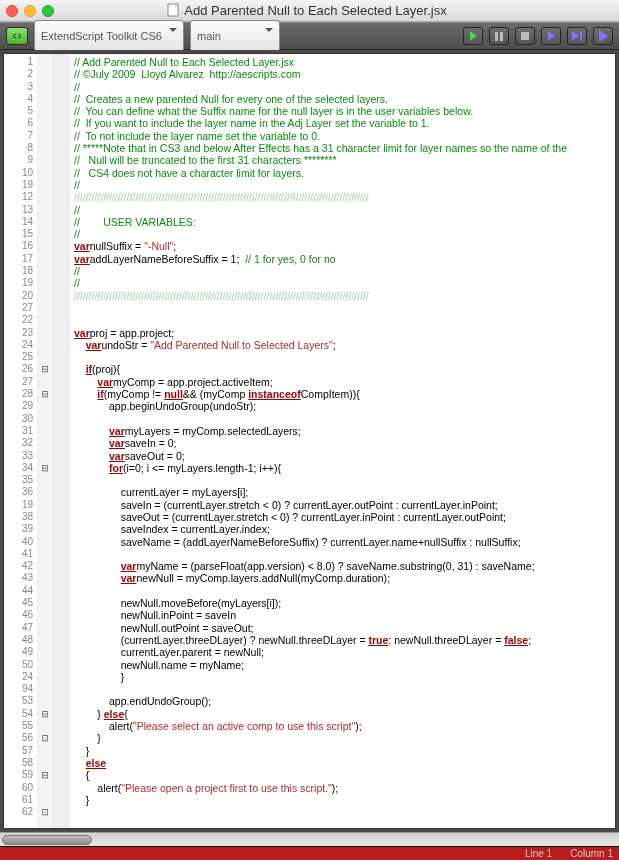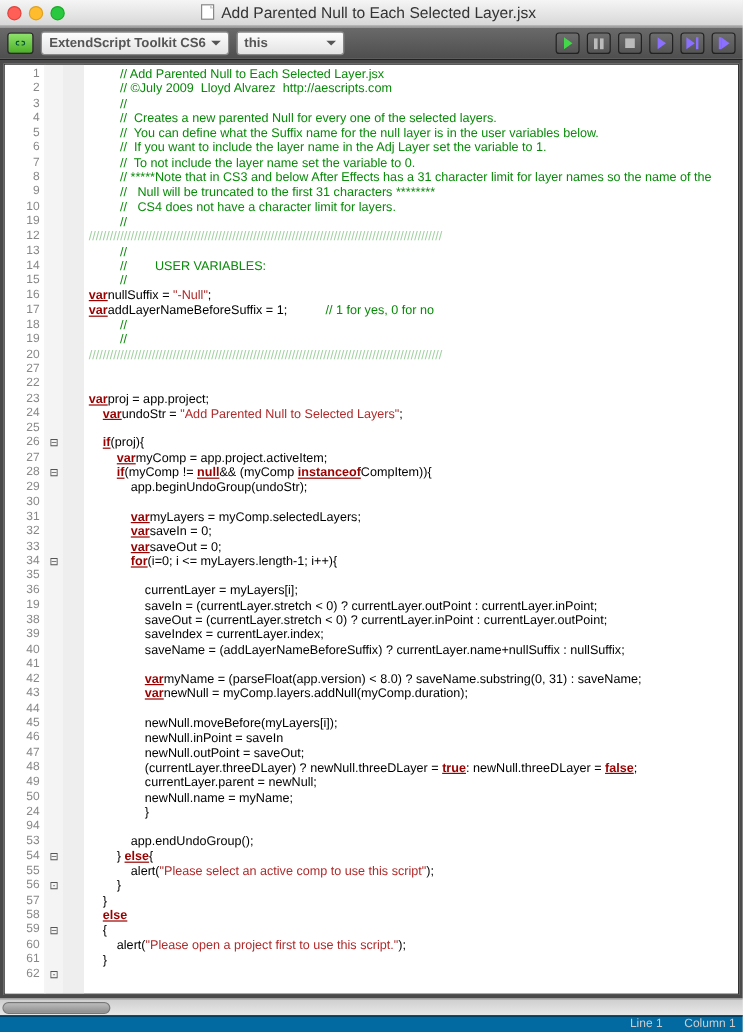--- a/index.html
+++ b/index.html
@@ -30,24 +30,24 @@
   .toolbar {
     height: 28px;
     background: linear-gradient(#6a6a6a,#4e4e4e);
     border-top:1px solid #888; border-bottom:1px solid #222;
     display:flex; align-items:center; padding:0 6px; gap:6px;
   }
   .link-icon{ width:22px;height:18px;border:1px solid #2a2a2a;border-radius:3px;
     background:linear-gradient(#8fe26c,#4db028);display:flex;align-items:center;justify-content:center;
     color:#063; font-size:11px;}
   .combo{
-    height:20px; background:linear-gradient(#fdfdfd,#e3e3e3);
+    height:32px; background:linear-gradient(#fdfdfd,#e3e3e3);
     border:1px solid #888; border-radius:3px;
     display:flex; align-items:center; padding:0 18px 0 6px;
-    font-size:11px; color:#555; position:relative; min-width:150px;font-weight:bold;
+    font-size:11px; color:#555; position:relative; min-width:150px;
   }
   .combo.small{min-width:90px;}
   .combo::after{
     content:""; position:absolute; right:6px; top:7px;
     border:4px solid transparent; border-top-color:#555;
   }
   .spacer{flex:1;}
   .tbtn{
     width:20px;height:18px;border:1px solid #222;border-radius:3px;
     background:linear-gradient(#6d6d6d,#555);display:flex;
@@ -86,36 +86,36 @@
     font-size:9px; color:#666; line-height:12.3px; padding-top:2px;
     text-align:center;
   }
   .margin{ width:18px; background:#eeeeee; }
   .code{
     flex:1; white-space:pre; font-family:Verdana,Geneva,sans-serif;
     font-size:10.5px; line-height:12.3px; padding:2px 0 0 4px;
     color:#000; overflow:hidden;
   }
   
-  .cm{color:#0a8a0a;margin-left:26px;}          
+  .cm{color:#0a8a0a;}          
   .cm-sep{color:#9ecf9e;}      
   .kw{color:#990000;font-weight:bold;text-decoration:underline;} 
   .num{color:#000;}
   .str{color:#b02b2b;}
   .op{color:#000;}
   .id{color:#000;}
   
   .hscroll{
     height:14px;background:linear-gradient(#cfcfcf,#e8e8e8);
     border-top:1px solid #999;position:relative;
   }
   .hscroll .thumb{position:absolute;left:2px;top:2px;height:10px;width:90px;
     background:linear-gradient(#bcbcbc,#8e8e8e);border-radius:5px;border:1px solid #777;}
   .statusbar{
-    height:14px;background:#0369a1;color:#ccc;font-size:10px;
+    height:14px;background:#b91c1c;color:#ccc;font-size:10px;
     display:flex;align-items:center;padding:0 6px;gap:18px;
     border-top:1px solid #000;
   }
   .statusbar span{white-space:nowrap;}
   .fold{color:#555;}
 </style>
 </head>
 <body>
 
 <div class="titlebar">
@@ -135,21 +135,21 @@
 <div class="toolbar">
   <div class="link-icon">
     <svg width="14" height="10" viewBox="0 0 14 10">
         <path d="M3 5a2 2 0 0 1 2-2h1v1H5a1 1 0 0 0 0 2h1v1H5a2 2 0 0 1-2-2zm5-2h1a2 2 0 0 1 0 4H8V6h1a1 1 0 0 0 0-2H8V3z" fill="#053"></path>
       </svg>
   </div>
   <div class="combo">
     <span>ExtendScript Toolkit CS6</span>
   </div>
   <div class="combo small">
-    <span>this</span>
+    <span>main</span>
   </div>
   <div class="spacer"></div>
   <div class="tbtn">
       <div class="play"></div>
     </div>
   <div class="tbtn">
       <div class="pause-wrap">
         <div class="pause"></div>
         <div class="pause"></div>
       </div>

